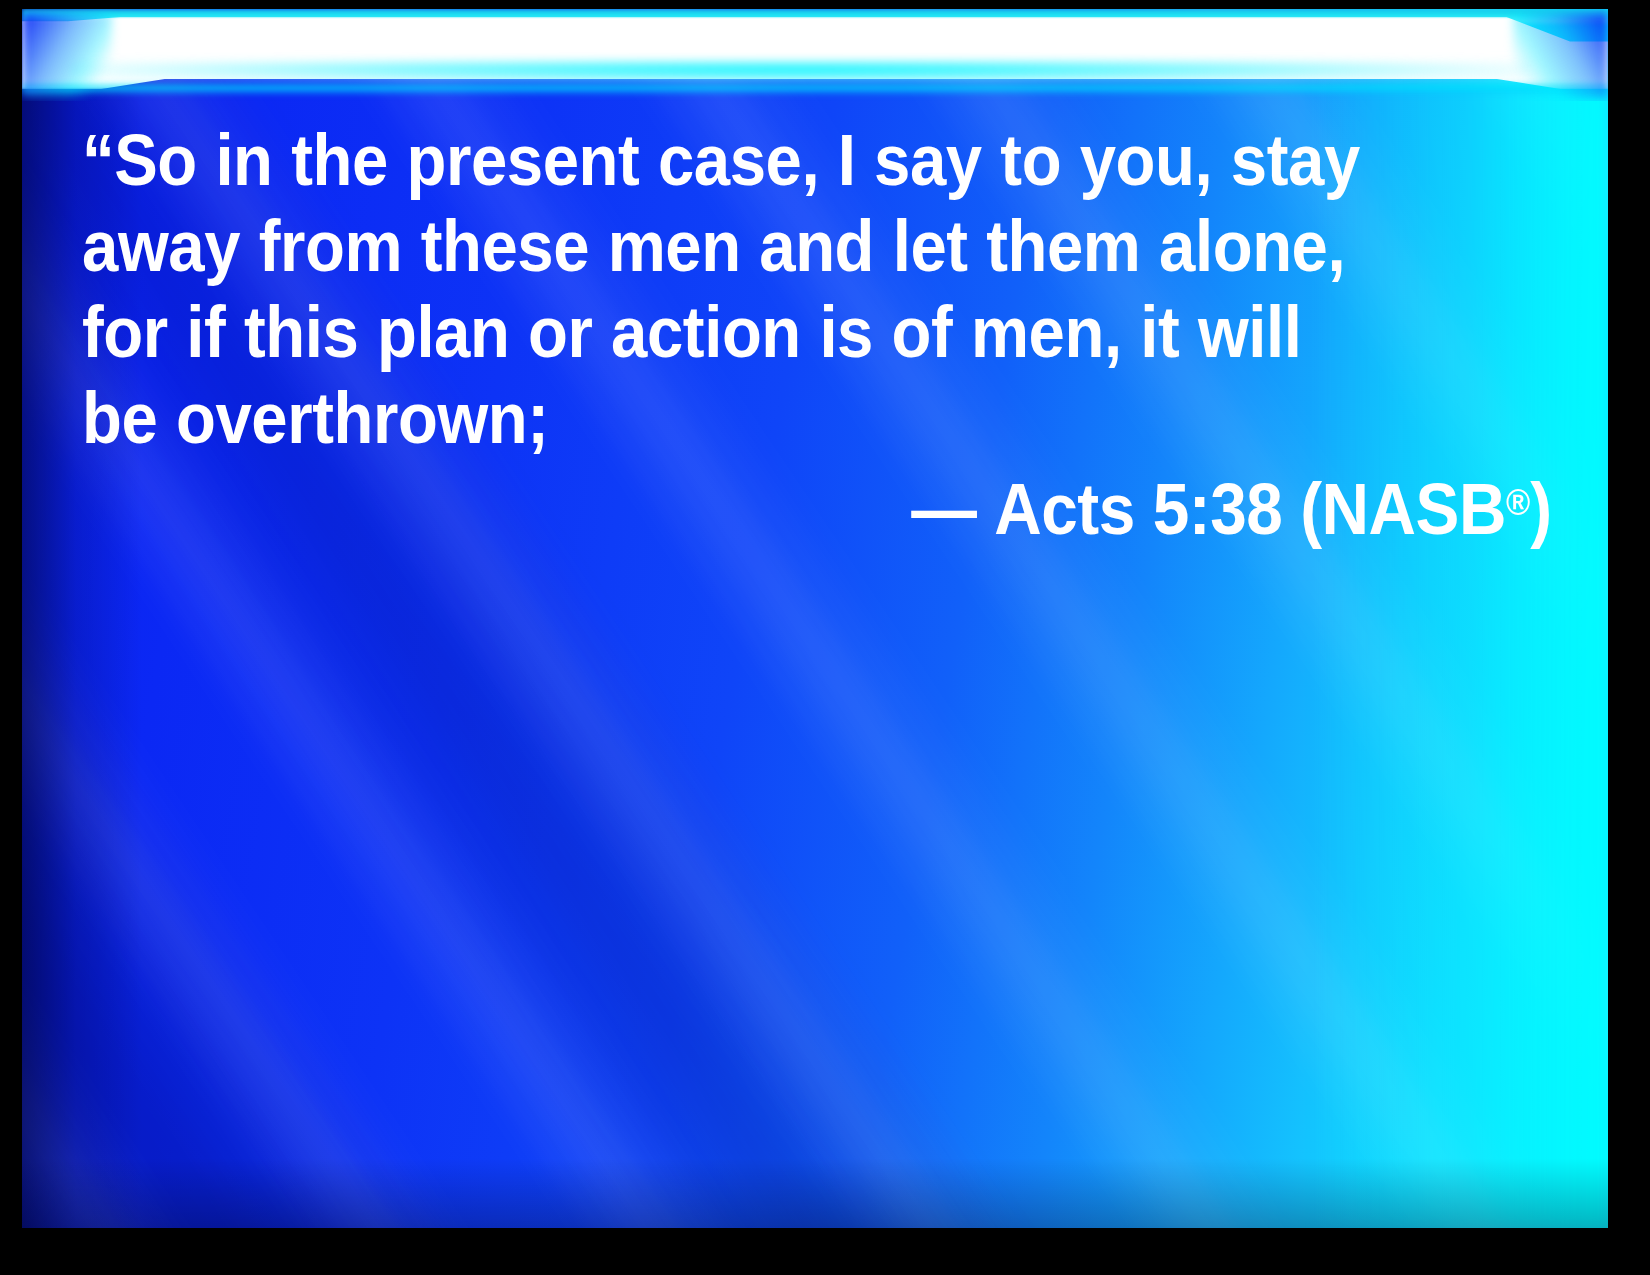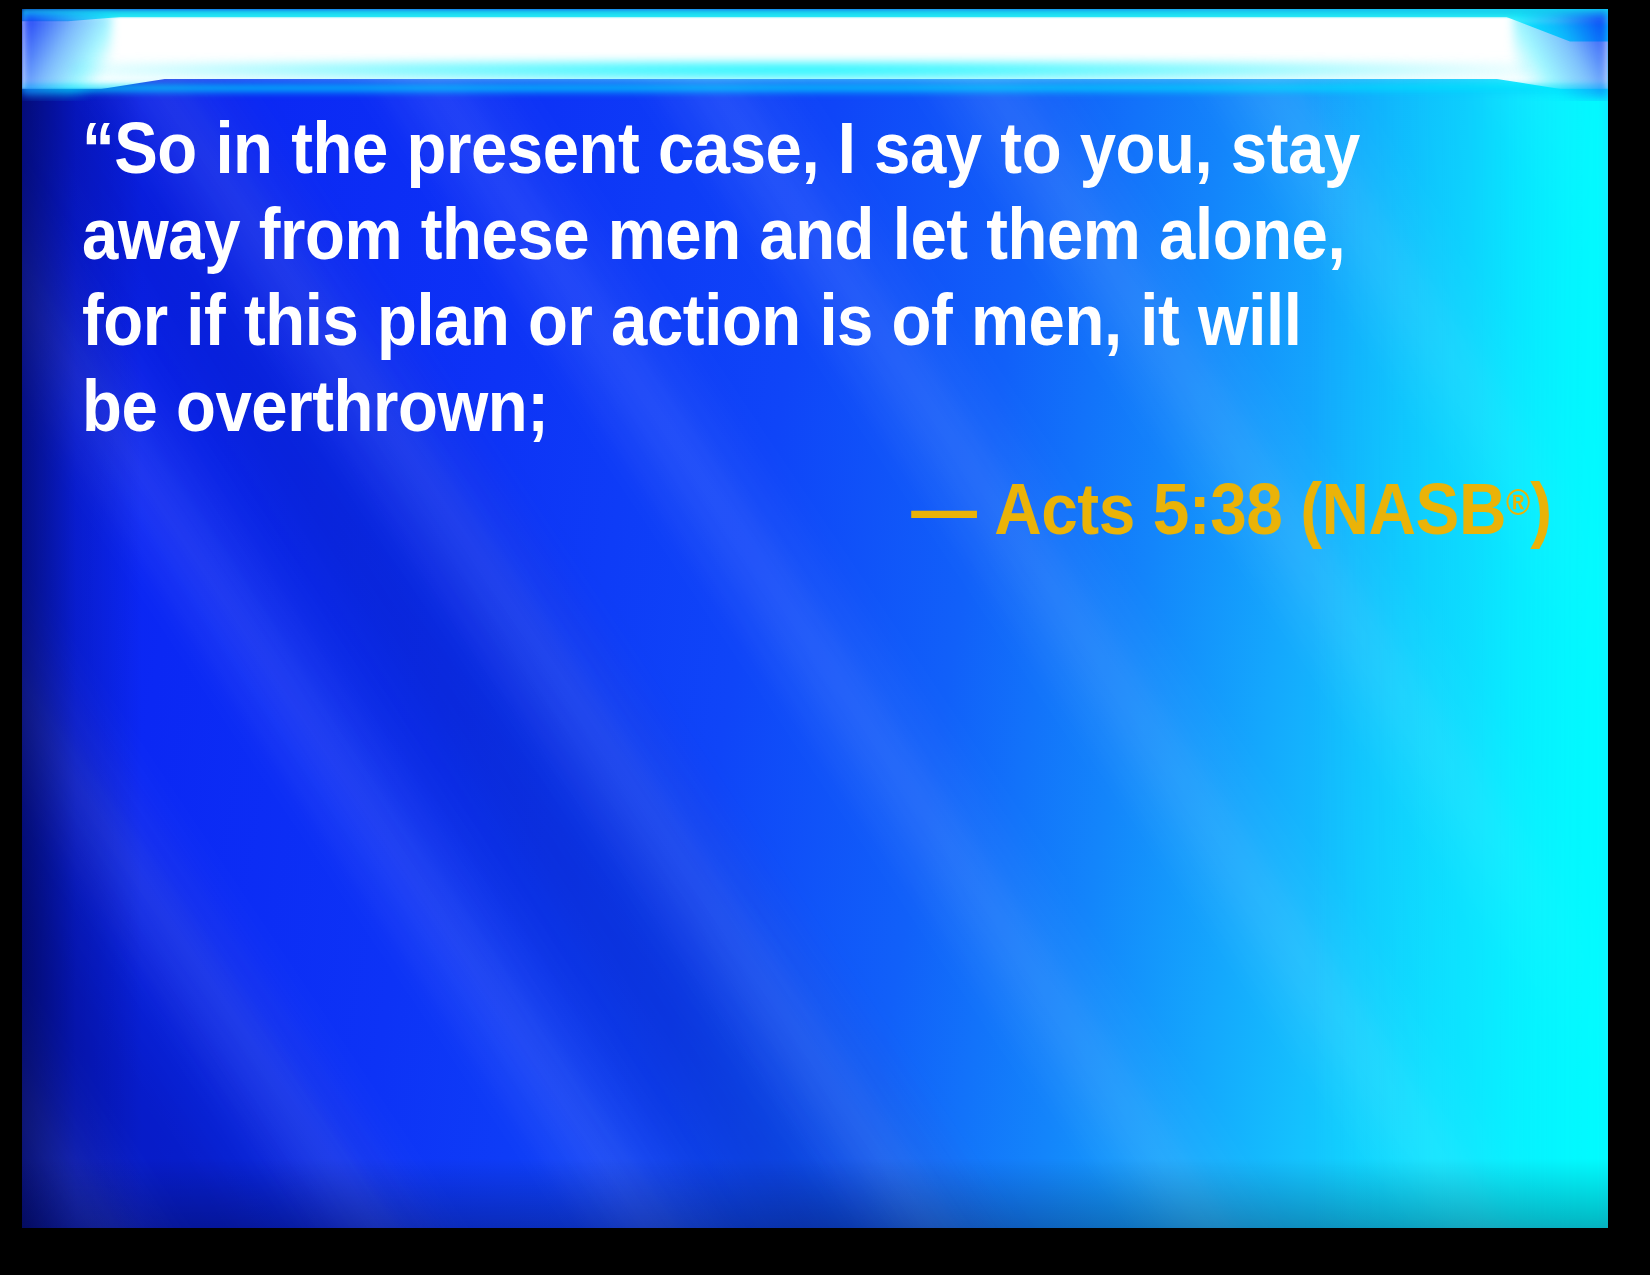--- a/index.html
+++ b/index.html
@@ -207,21 +207,21 @@
         rgba(20,140,250,0.55) 40%,
         rgba(0,235,255,0.38) 66%,
         rgba(255,255,255,0) 86%);
     filter: blur(5px);
   }
 
   
   .verse-block {
     position: absolute;
     left: 60px;
-    top: 96px;
+    top: 108px;
     width: 1470px;
   }
   .verse-text {
     margin: 0;
     color: #ffffff;
     font-family: "Liberation Sans Narrow", "Liberation Sans", "DejaVu Sans", sans-serif;
     font-weight: bold;
     font-size: 73px;
     line-height: 86px;
     letter-spacing: -0.5px;
@@ -230,21 +230,21 @@
     transform: scaleX(0.895);
     transform-origin: left top;
     white-space: pre-wrap;
   }
   .attribution {
     position: absolute;
     left: 60px;
     top: 451px;
     width: 1470px;
     margin: 0;
-    color: #eab308;
+    color: #ffffff;
     font-family: "Liberation Sans Narrow", "Liberation Sans", "DejaVu Sans", sans-serif;
     font-weight: bold;
     font-size: 73px;
     line-height: 86px;
     letter-spacing: -0.5px;
     text-align: right;
   }
   .attribution .attr-inner {
     display: inline-block;
     transform: scaleX(0.90);

